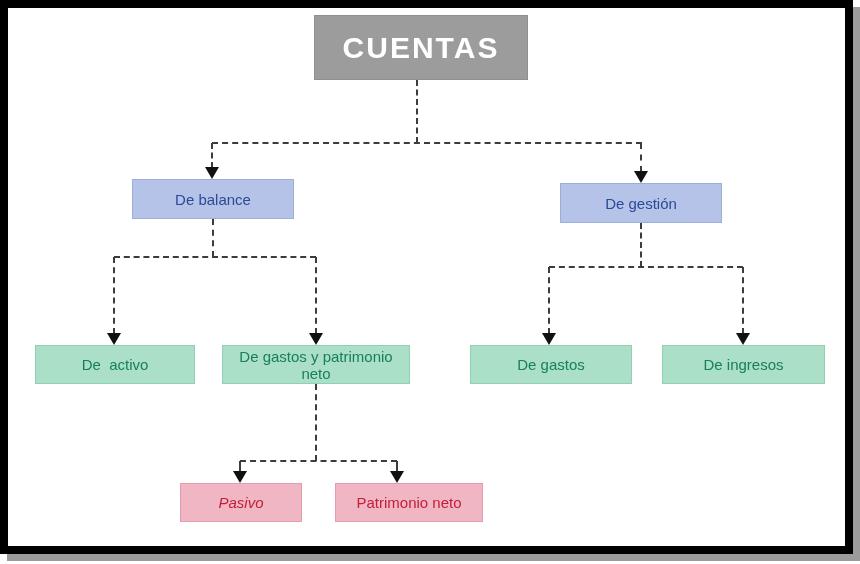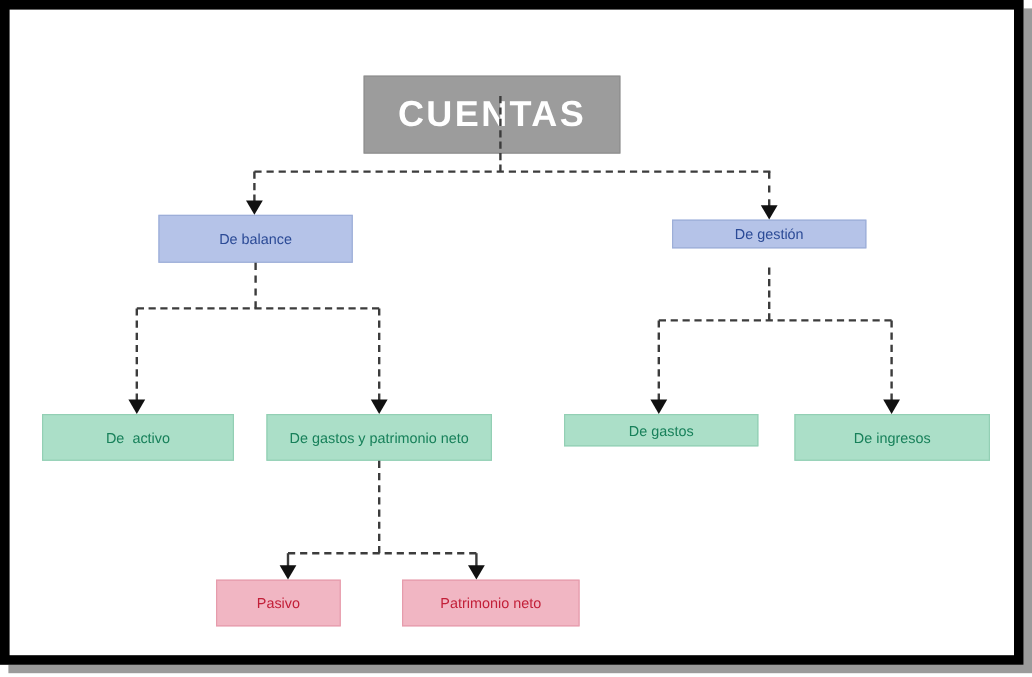--- a/index.html
+++ b/index.html
@@ -20,21 +20,21 @@
     background: #ffffff;
     border: 8px solid var(--frame-border, #000000);
     box-shadow: 7px 7px 0 var(--frame-shadow, #9b9b9b);
   }
   .node {
     position: absolute;
     display: flex;
     align-items: center;
     justify-content: center;
     box-sizing: border-box;
-    font-size: 12px;
+    font-size: 15px;
     white-space: pre-wrap;
     text-align: center;
   }
   .node-root {
     background: var(--root-fill, #9c9c9c);
     border: 1px solid #8f8f8f;
     color: var(--root-text, #ffffff);
     font-size: 30px;
     font-weight: bold;
     letter-spacing: 2px;
@@ -71,35 +71,35 @@
     border-left: 7px solid transparent;
     border-right: 7px solid transparent;
     border-top: 12px solid #111111;
   }
 </style>
 </head>
 <body>
 
 <div class="frame">
 
-  <div class="node node-root" style="left:295px; top:7px; width:214px; height:65px;margin-top:48px;">CUENTAS</div>
+  <div class="node node-root" style="left:306px; top:7px; width:214px; height:65px;">CUENTAS</div>
 
   <div class="node node-l2" style="left:124px; top:171px; width:162px; height:40px;">De balance</div>
 
-  <div class="node node-l2" style="left:552px; top:175px; width:162px; height:24px;">De gestión</div>
+  <div class="node node-l2" style="left:552px; top:175px; width:162px; height:40px;">De gestión</div>
 
   <div class="node node-l3" style="left:27px; top:337px; width:160px; height:39px;">De  activo</div>
 
   <div class="node node-l3" style="left:214px; top:337px; width:188px; height:39px;">De gastos y patrimonio neto</div>
 
-  <div class="node node-l3" style="left:462px; top:337px; width:162px; height:27px;">De gastos</div>
+  <div class="node node-l3" style="left:462px; top:337px; width:162px; height:39px;">De gastos</div>
 
   <div class="node node-l3" style="left:654px; top:337px; width:163px; height:39px;">De ingresos</div>
 
-  <div class="node node-l4" style="left:172px; top:475px; width:104px; height:39px;">Pasivo</div>
+  <div class="node node-l4" style="left:172px; top:475px; width:122px; height:39px;font-style:italic;">Pasivo</div>
 
   <div class="node node-l4" style="left:327px; top:475px; width:148px; height:39px;">Patrimonio neto</div>
 
   <div class="vline" style="left:408px; top:72px; height:63px;"></div>
   <div class="hline" style="left:204px; top:134px; width:430px;"></div>
   <div class="vline" style="left:203px; top:135px; height:25px;"></div>
   <div class="arrow" style="left:197px; top:159px;"></div>
   <div class="vline" style="left:632px; top:135px; height:29px;"></div>
   <div class="arrow" style="left:626px; top:163px;"></div>
 

